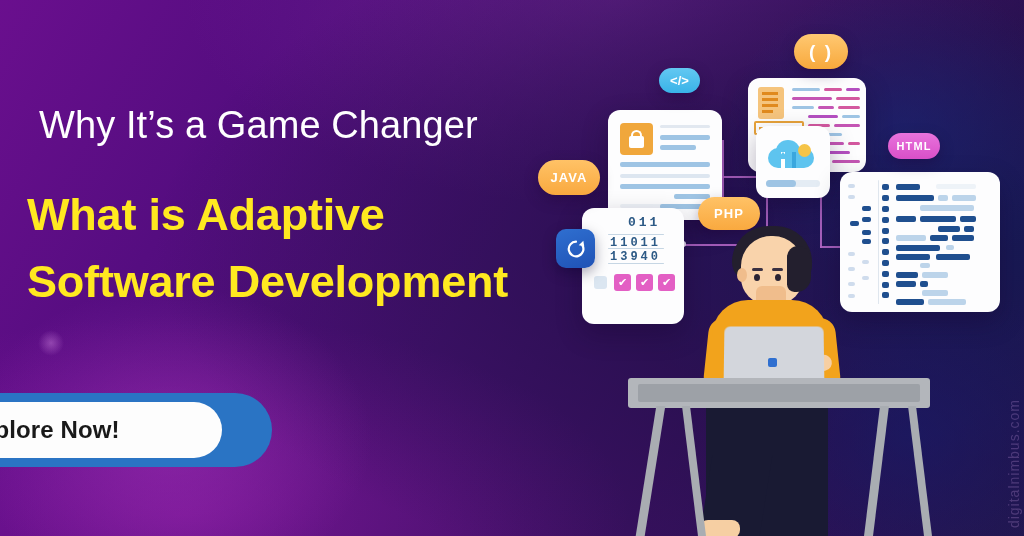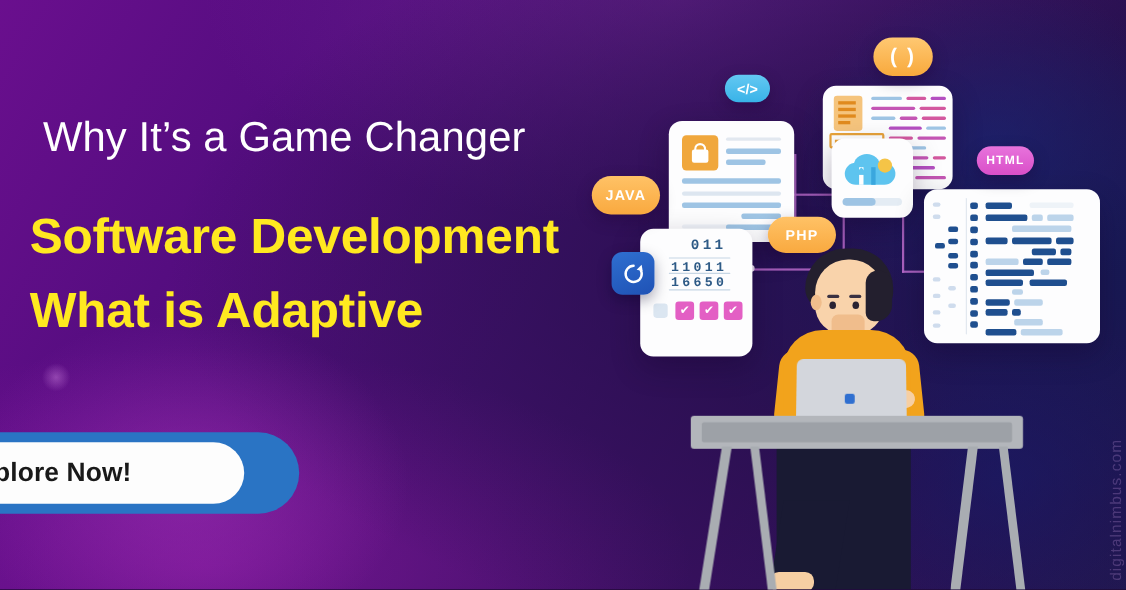--- a/index.html
+++ b/index.html
@@ -160,21 +160,21 @@
         <div style="position:absolute;left:9px;top:14px;width:12px;height:7px;background:#5ec4ef;clip-path:polygon(50% 0,100% 100%,0 100%);"></div>
         <div style="position:absolute;left:24px;top:14px;width:4px;height:16px;background:#3aa7de;"></div>
       </div>
       <div class="line" style="left:10px;top:54px;width:54px;height:7px;background:#e4ecf4;border-radius:4px;"></div>
       <div class="line" style="left:10px;top:54px;width:30px;height:7px;background:#9ec4e4;border-radius:4px;"></div>
     </div>
 
     <div class="card" style="left:582px;top:208px;width:102px;height:116px;">
       <div style="position:absolute;left:46px;top:7px;font-size:13px;font-weight:700;color:#2d5a86;letter-spacing:3px;font-family:'Liberation Mono',monospace;">011</div>
       <div style="position:absolute;left:28px;top:28px;font-size:12px;font-weight:700;color:#2d5a86;letter-spacing:3px;font-family:'Liberation Mono',monospace;">11011</div>
-      <div style="position:absolute;left:28px;top:42px;font-size:12px;font-weight:700;color:#2d5a86;letter-spacing:3px;font-family:'Liberation Mono',monospace;">16650</div>
+      <div style="position:absolute;left:28px;top:42px;font-size:12px;font-weight:700;color:#2d5a86;letter-spacing:3px;font-family:'Liberation Mono',monospace;">13940</div>
       <div class="line" style="left:26px;top:26px;width:56px;height:1px;background:#c6d6e4;"></div>
       <div class="line" style="left:26px;top:40px;width:56px;height:1px;background:#c6d6e4;"></div>
       <div class="line" style="left:26px;top:55px;width:56px;height:1px;background:#c6d6e4;"></div>
       <div class="line" style="left:12px;top:68px;width:13px;height:13px;background:#dbe6f1;border-radius:3px;"></div>
       <div style="position:absolute;left:32px;top:66px;width:17px;height:17px;background:#e35fc4;border-radius:3px;color:#fff;font-size:11px;text-align:center;line-height:17px;">✔</div>
       <div style="position:absolute;left:54px;top:66px;width:17px;height:17px;background:#e35fc4;border-radius:3px;color:#fff;font-size:11px;text-align:center;line-height:17px;">✔</div>
       <div style="position:absolute;left:76px;top:66px;width:17px;height:17px;background:#e35fc4;border-radius:3px;color:#fff;font-size:11px;text-align:center;line-height:17px;">✔</div>
     </div>
 
     <div class="card" style="left:840px;top:172px;width:160px;height:140px;">
@@ -273,22 +273,22 @@
     <div class="desk-top"></div>
     <div class="desk-inset"></div>
     <div class="leg" style="left:646px;top:406px;width:9px;height:130px;transform:skewX(-9deg);"></div>
     <div class="leg" style="left:690px;top:406px;width:8px;height:130px;transform:skewX(7deg);"></div>
     <div class="leg" style="left:872px;top:406px;width:9px;height:130px;transform:skewX(-7deg);"></div>
     <div class="leg" style="left:916px;top:406px;width:8px;height:130px;transform:skewX(7deg);"></div>
   </div>
 
   <div class="eyebrow">Why It’s a Game Changer</div>
   <div class="headline">
+    <span>What is Adaptive</span>
     <span>Software Development</span>
-    <span>What is Adaptive</span>
   </div>
 
   <div class="cta">
     <div class="cta-inner">
       <span class="cta-label">Explore Now!</span>
     </div>
   </div>
 
   <div class="wm">digitalnimbus.com</div>
 </div>

